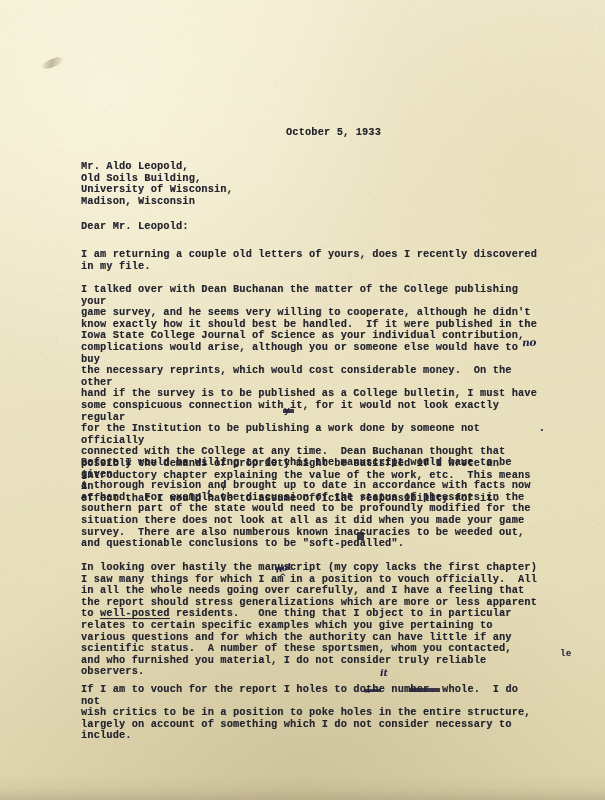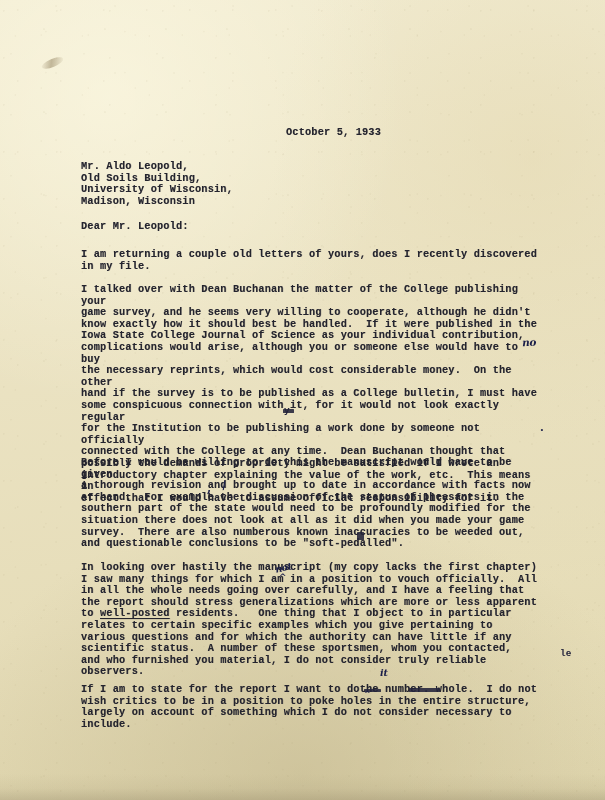--- a/index.html
+++ b/index.html
@@ -223,21 +223,21 @@
 I saw many things for which I am in a position to vouch officially.  All
 in all the whole needs going over carefully, and I have a feeling that
 the report should stress generalizations which are more or less apparent
 to </span><span class="u">well-posted</span><span> residents.   One thing that I object to in particular
 relates to certain specific examples which you give pertaining to
 various questions and for which the authority can have little if any
 scientific status.  A number of these sportsmen, whom you contacted,
 and who furnished you material, I do not consider truly reliable
 observers.</span></div>
 
-    <div class="para p5 tw"><span>If I am to state for the report I want to do</span><span>the</span><span> number. </span><span>whole.</span><span>  I do not
+    <div class="para p5 tw"><span>If I am to vouch for the report I holes to do</span><span>the</span><span> number. </span><span>whole.</span><span>  I do not
 wish critics to be in a position to poke holes in the entire structure,
 largely on account of something which I do not consider necessary to
 include.</span></div>
 
   </div>
 
   <div class="strike-blob" style="left:364px; top:689px; width:17px; height:3.1px;"></div>
   <div class="strike-blob" style="left:409px; top:688px; width:31px; height:3.6px;"></div>
   <div class="strike-blob" style="left:283px; top:409px; width:11px; height:4.2px;"></div>
   <div class="strike-blob" style="left:357px; top:532px; width:6.5px; height:7.5px;"></div>

